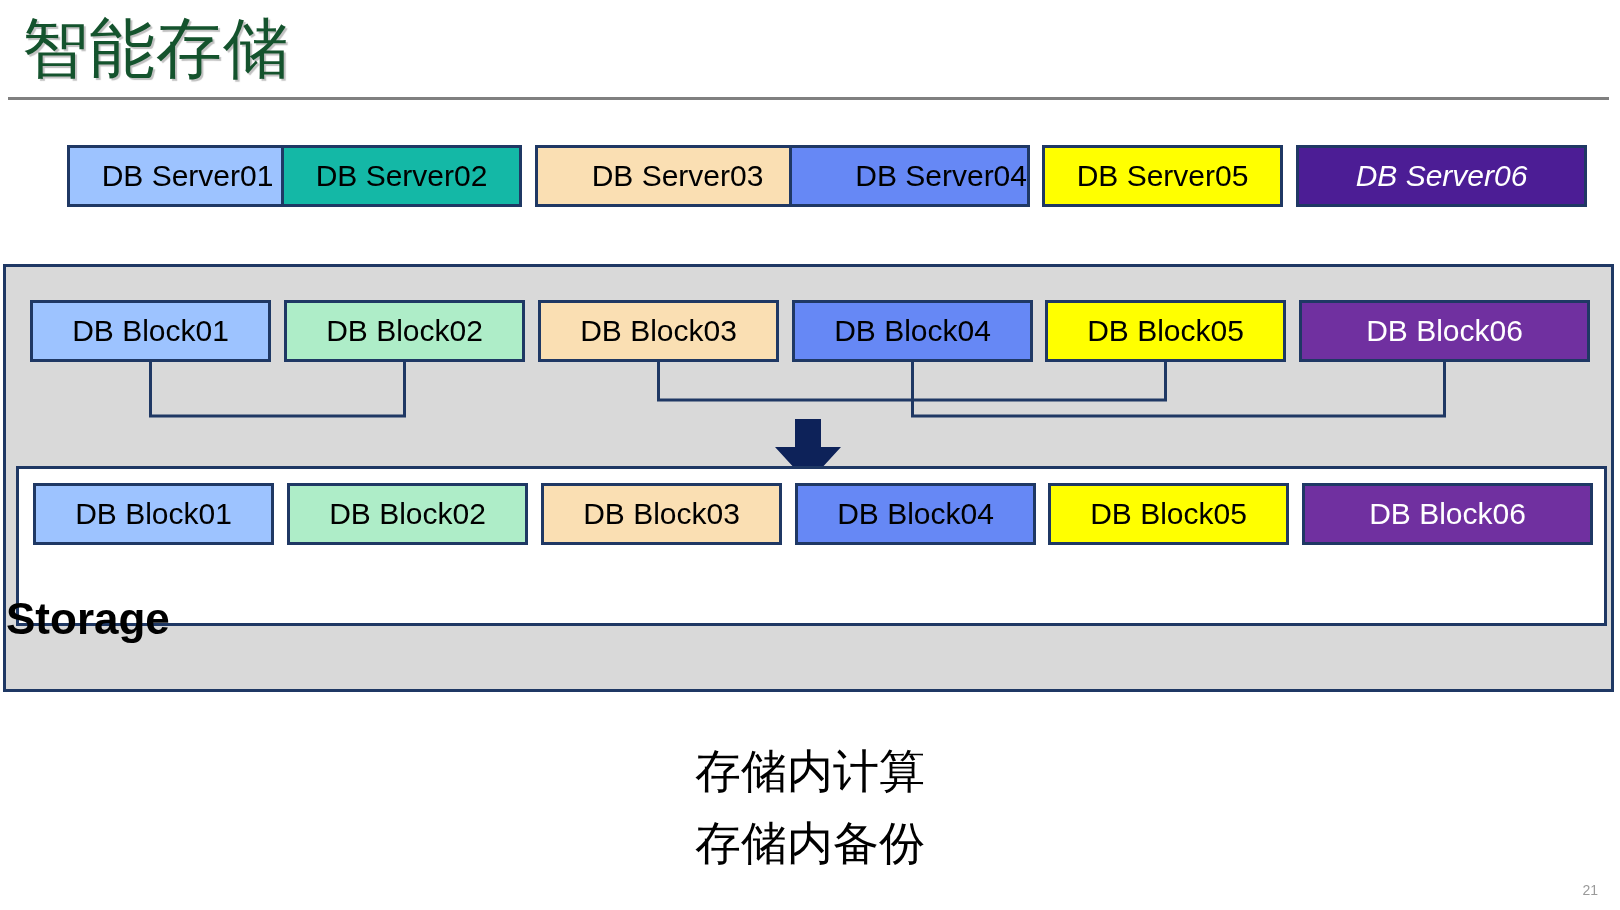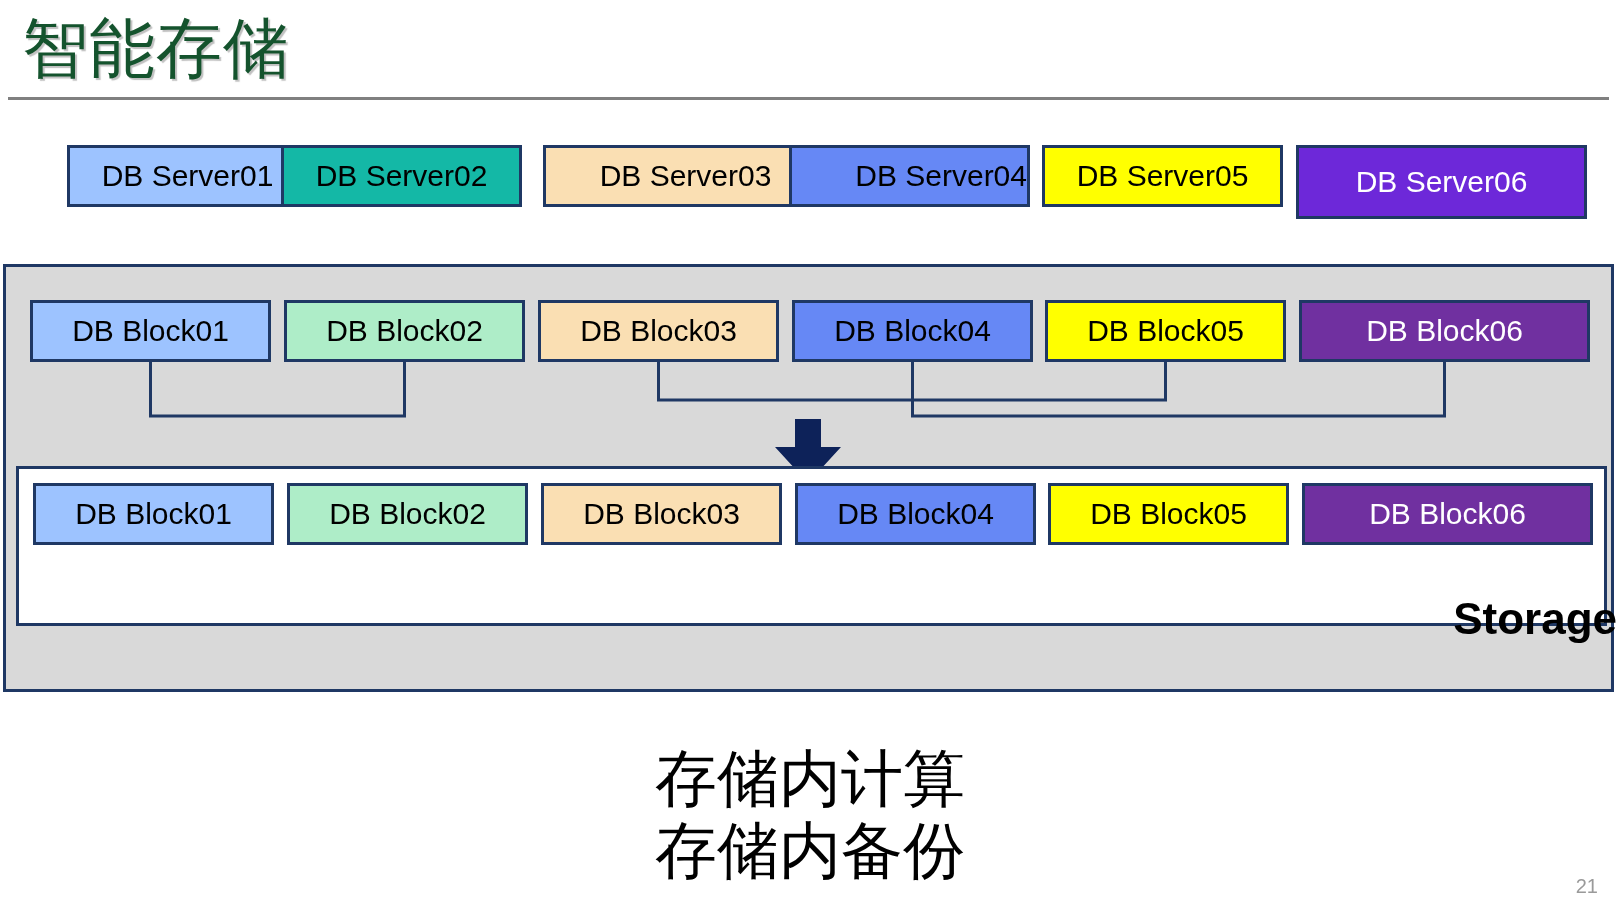--- a/index.html
+++ b/index.html
@@ -64,21 +64,21 @@
     height: 428px;
     box-sizing: border-box;
     border: 3px solid #1F3864;
     background: #D9D9D9;
   }
   .storage-label {
     position: absolute;
     left: 0;
     top: 330px;
     width: 1611px;
-    text-align: right;
+    text-align: left;
     font-size: 44px;
     font-weight: bold;
     color: #000000;
     line-height: 1;
   }
 
   
   .backup-box {
     position: absolute;
     left: 10px;
@@ -108,59 +108,59 @@
     width: 1611px;
     height: 428px;
     pointer-events: none;
   }
 
   
   .caption {
     position: absolute;
     width: 1620px;
     text-align: center;
-    font-size: 62px;
+    font-size: 46px;
     line-height: 1;
     color: #000000;
     white-space: nowrap;
   }
   .caption-1 { top: 748px; }
   .caption-2 { top: 820px; }
 
   .page-number {
     position: absolute;
     right: 22px;
     bottom: 12px;
-    font-size: 20px;
+    font-size: 14px;
     color: #9a9a9a;
   }
 </style>
 </head>
 <body>
 
 <div class="slide-title">智能存储</div>
 <div class="title-rule"></div>
 
 <div class="server-row" id="server-row">
     <div class="node" style="left: 27px; top: 145px; width: 241px; height: 62px; background: rgb(157, 195, 255); color: rgb(0, 0, 0); margin-left: 40px;">
       <span>DB Server01</span>
     </div>
     <div class="node" style="left: 281px; top: 145px; width: 241px; height: 62px; background: #14b8a6; color: rgb(0, 0, 0);">
       <span>DB Server02</span>
     </div>
-    <div class="node" style="left: 535px; top: 145px; width: 285px; height: 62px; background: rgb(250, 223, 179); color: rgb(0, 0, 0); margin-left: 8px;">
+    <div class="node" style="left: 535px; top: 145px; width: 285px; height: 62px; background: rgb(250, 223, 179); color: rgb(0, 0, 0);">
       <span>DB Server03</span>
     </div>
     <div class="node" style="left: 789px; top: 145px; width: 241px; height: 62px; background: rgb(102, 136, 245); color: rgb(0, 0, 0); justify-content: flex-end;">
       <span>DB Server04</span>
     </div>
     <div class="node" style="left: 1042px; top: 145px; width: 241px; height: 62px; background: rgb(255, 255, 0); color: rgb(0, 0, 0);">
       <span>DB Server05</span>
     </div>
-    <div class="node white-text" style="left: 1296px; top: 145px; width: 291px; height: 74px; background: #6d28d9; color: rgb(255, 255, 255);">
+    <div class="node white-text" style="left: 1296px; top: 145px; width: 291px; height: 62px; background: #4c1d95; color: rgb(255, 255, 255); font-style: italic;">
       <span>DB Server06</span>
     </div>
   </div>
 
 <div class="storage-container">
 
   <svg class="connectors" viewBox="0 0 1611 428" width="1611" height="428" id="connectors">
       <path d="M 144.5 95 L 144.5 149 L 398.5 149 L 398.5 95" fill="none" stroke="#1F3864" stroke-width="3"></path>
       <path d="M 652.5 95 L 652.5 133 L 1159.5 133 L 1159.5 95" fill="none" stroke="#1F3864" stroke-width="3"></path>
       <path d="M 906.5 95 L 906.5 149 L 1438.5 149 L 1438.5 95" fill="none" stroke="#1F3864" stroke-width="3"></path>

